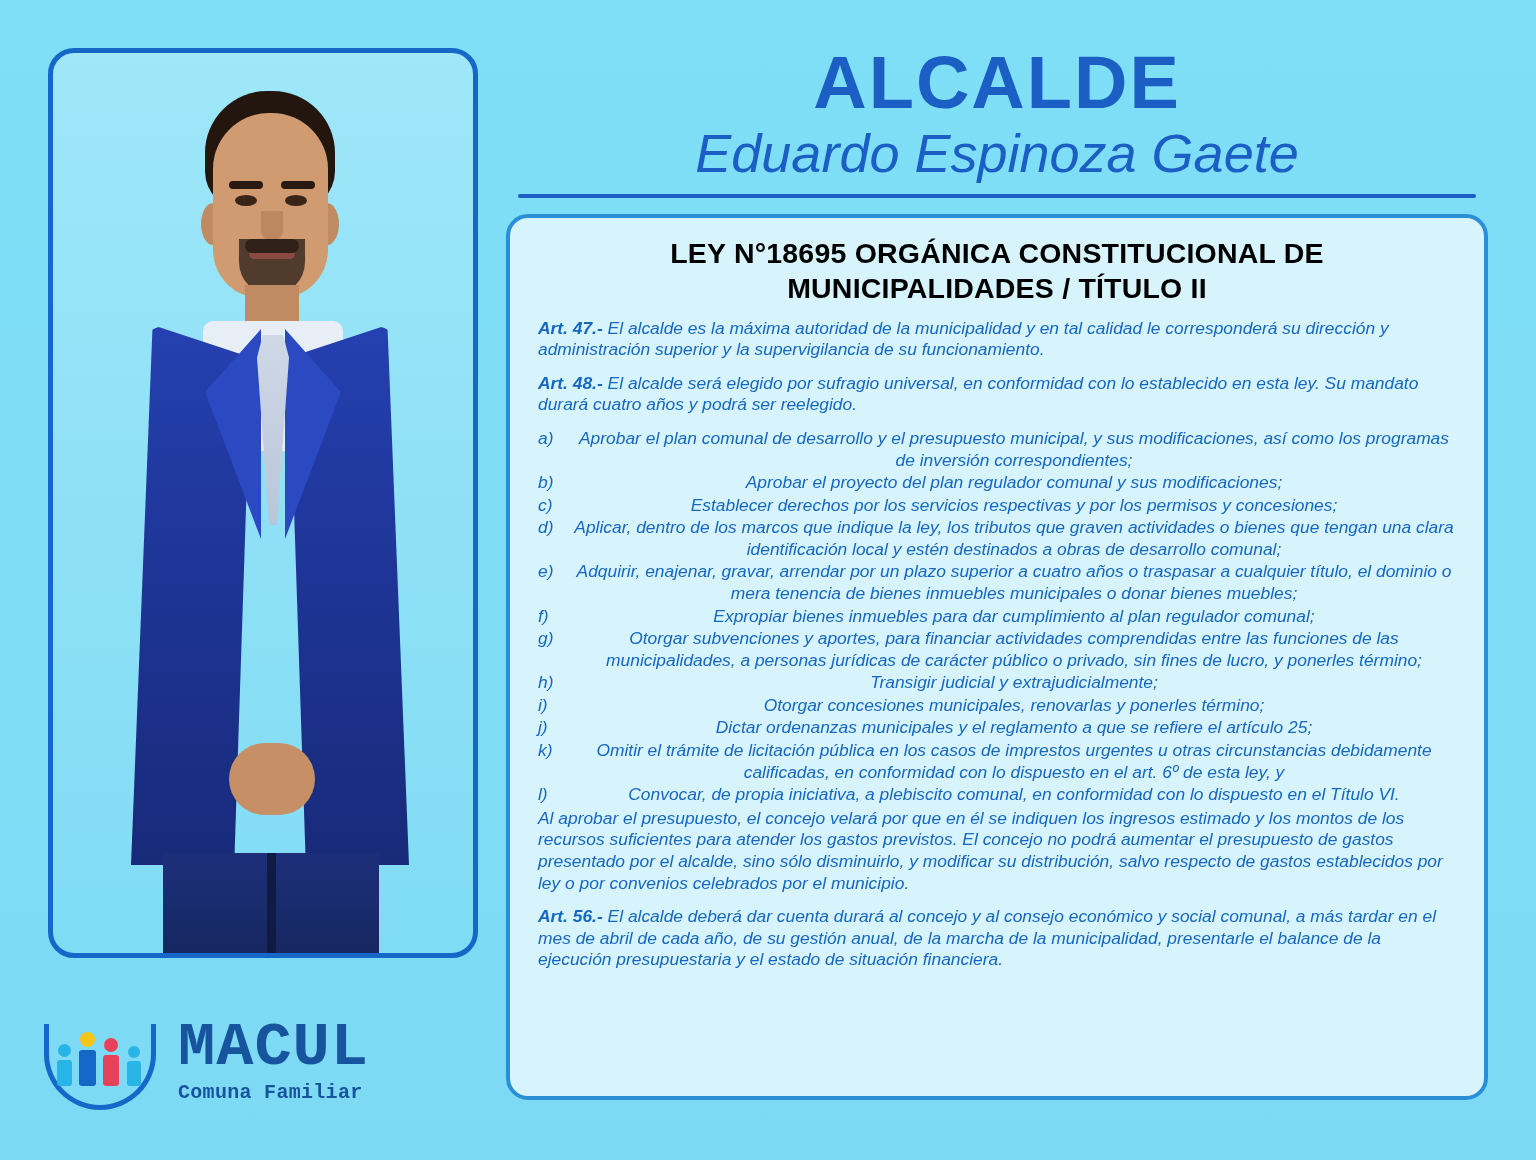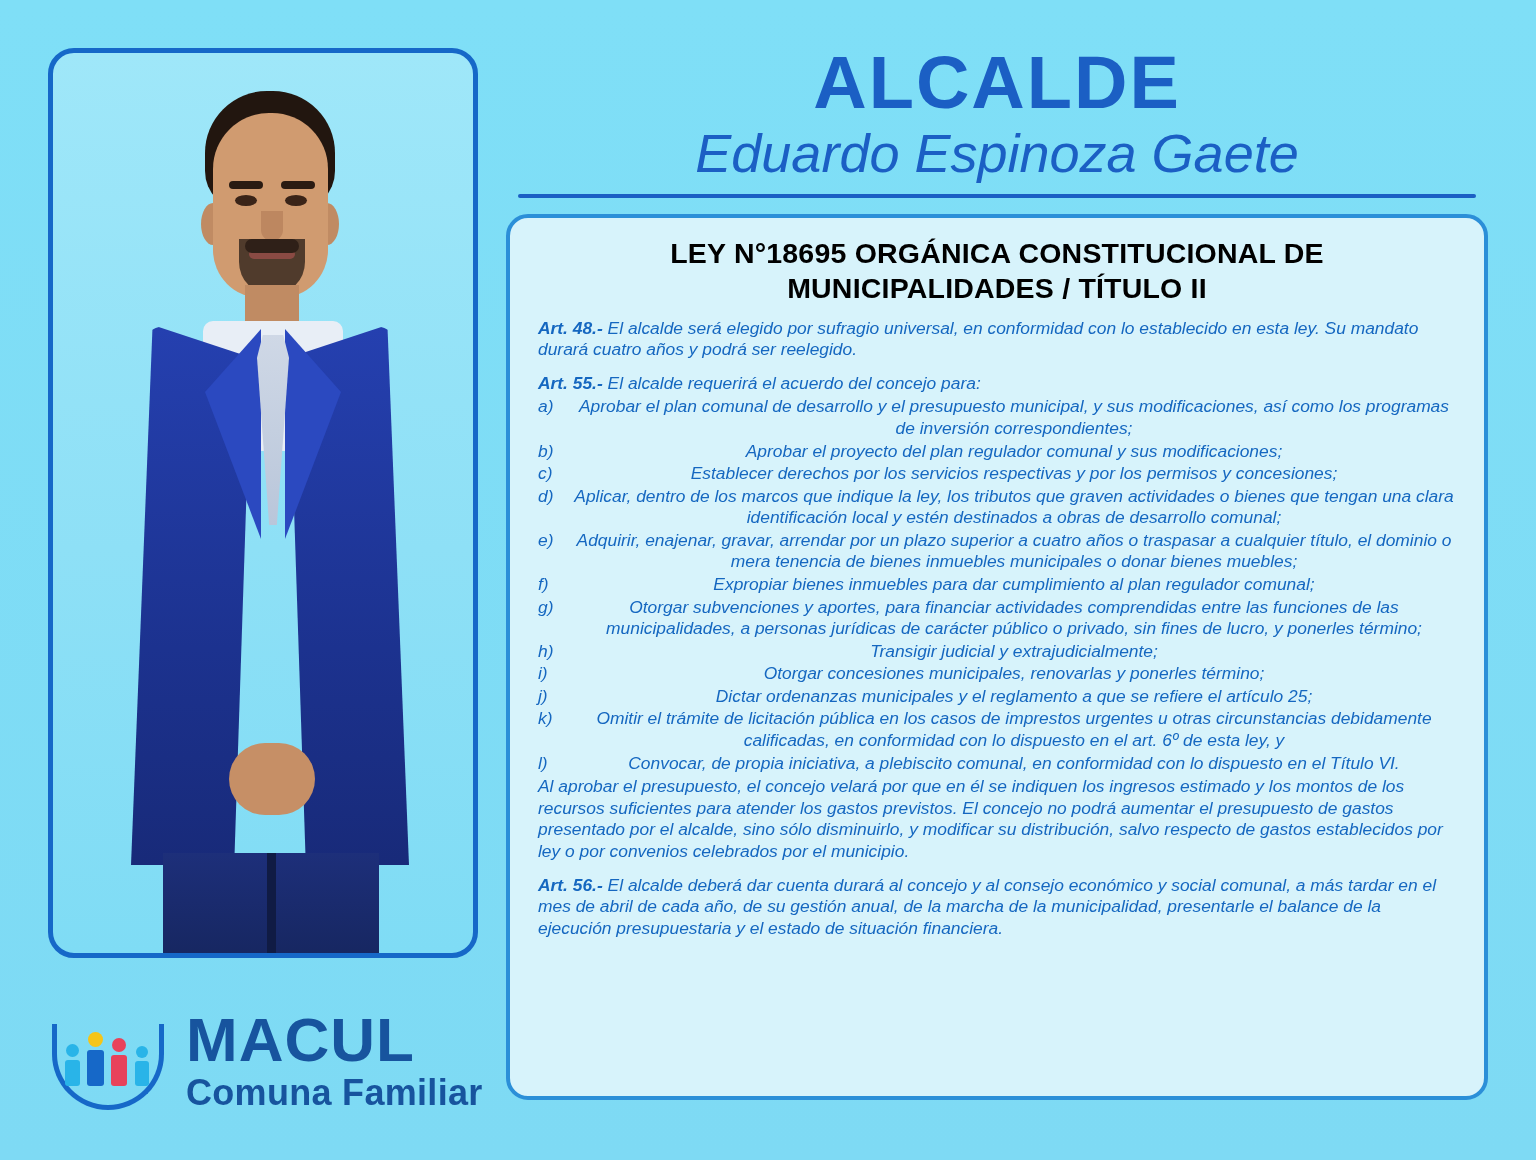--- a/index.html
+++ b/index.html
@@ -109,38 +109,38 @@
     position: absolute; left: 110px; top: 800px; width: 216px; height: 110px;
     background: linear-gradient(180deg, #1d2f7a 0%, #16265f 100%);
   }
   .p-pants::after {
     content: ""; position: absolute; left: 104px; top: 0; width: 9px; height: 110px;
     background: #101b44;
   }
 
   
   .logo-row {
-    position: absolute; left: 48px; top: 1000px;
+    position: absolute; left: 40px; top: 1000px;
     width: 440px; height: 120px;
-    display: flex; align-items: center; gap: 18px;
+    display: flex; align-items: center; gap: 18px; font-family: Liberation Mono, monospace;
   }
   .logo-mark { position: relative; width: 120px; height: 100px; flex: none; }
   .logo-arc {
     position: absolute; left: 4px; top: 14px; width: 112px; height: 86px;
     border: 5px solid #1668c8; border-top: none;
     border-radius: 0 0 56px 56px;
   }
   .fig { position: absolute; border-radius: 50%; }
   .fig-body { position: absolute; border-radius: 3px; }
   .logo-text { display: flex; flex-direction: column; line-height: 1; }
   .logo-macul {
     font-size: 62px; font-weight: 800; color: #17549e; letter-spacing: 1px;
   }
   .logo-sub {
-    font-size: 36px; font-weight: 600; color: #17549e; letter-spacing: .3px;
+    font-size: 20px; font-weight: 600; color: #17549e; letter-spacing: .3px;
     margin-top: 4px;
   }
 
   
   .right-col {
     position: absolute; left: 506px; top: 46px;
     width: 982px;
   }
   .title-main {
     text-align: center;
@@ -236,28 +236,28 @@
   <div class="right-col">
     <div class="title-main">ALCALDE</div>
     <div class="title-sub">Eduardo Espinoza Gaete</div>
     <div class="title-rule"></div>
 
     <div class="law-card">
       <div class="law-title">LEY N°18695 ORGÁNICA CONSTITUCIONAL DE MUNICIPALIDADES / TÍTULO II</div>
 
       <div class="law-body">
 
+        <p>
+          <span class="art">Art. 47.-</span><span> El alcalde es la máxima autoridad de la municipalidad y en tal calidad le corresponderá su dirección y administración superior y la supervigilancia de su funcionamiento.</span>
+        </p>
 
         <p>
           <span class="art">Art. 48.-</span><span> El alcalde será elegido por sufragio universal, en conformidad con lo establecido en esta ley. Su mandato durará cuatro años y podrá ser reelegido.</span>
         </p>
 
-        <p class="tight">
-          <span class="art">Art. 55.-</span><span> El alcalde requerirá el acuerdo del concejo para:</span>
-        </p>
 
         <ul class="lettered">
           <li>
               <span class="mark">a)</span>
               <span class="txt">Aprobar el plan comunal de desarrollo y el presupuesto municipal, y sus modificaciones, así como los programas de inversión correspondientes;</span>
             </li>
           <li>
               <span class="mark">b)</span>
               <span class="txt">Aprobar el proyecto del plan regulador comunal y sus modificaciones;</span>
             </li>

